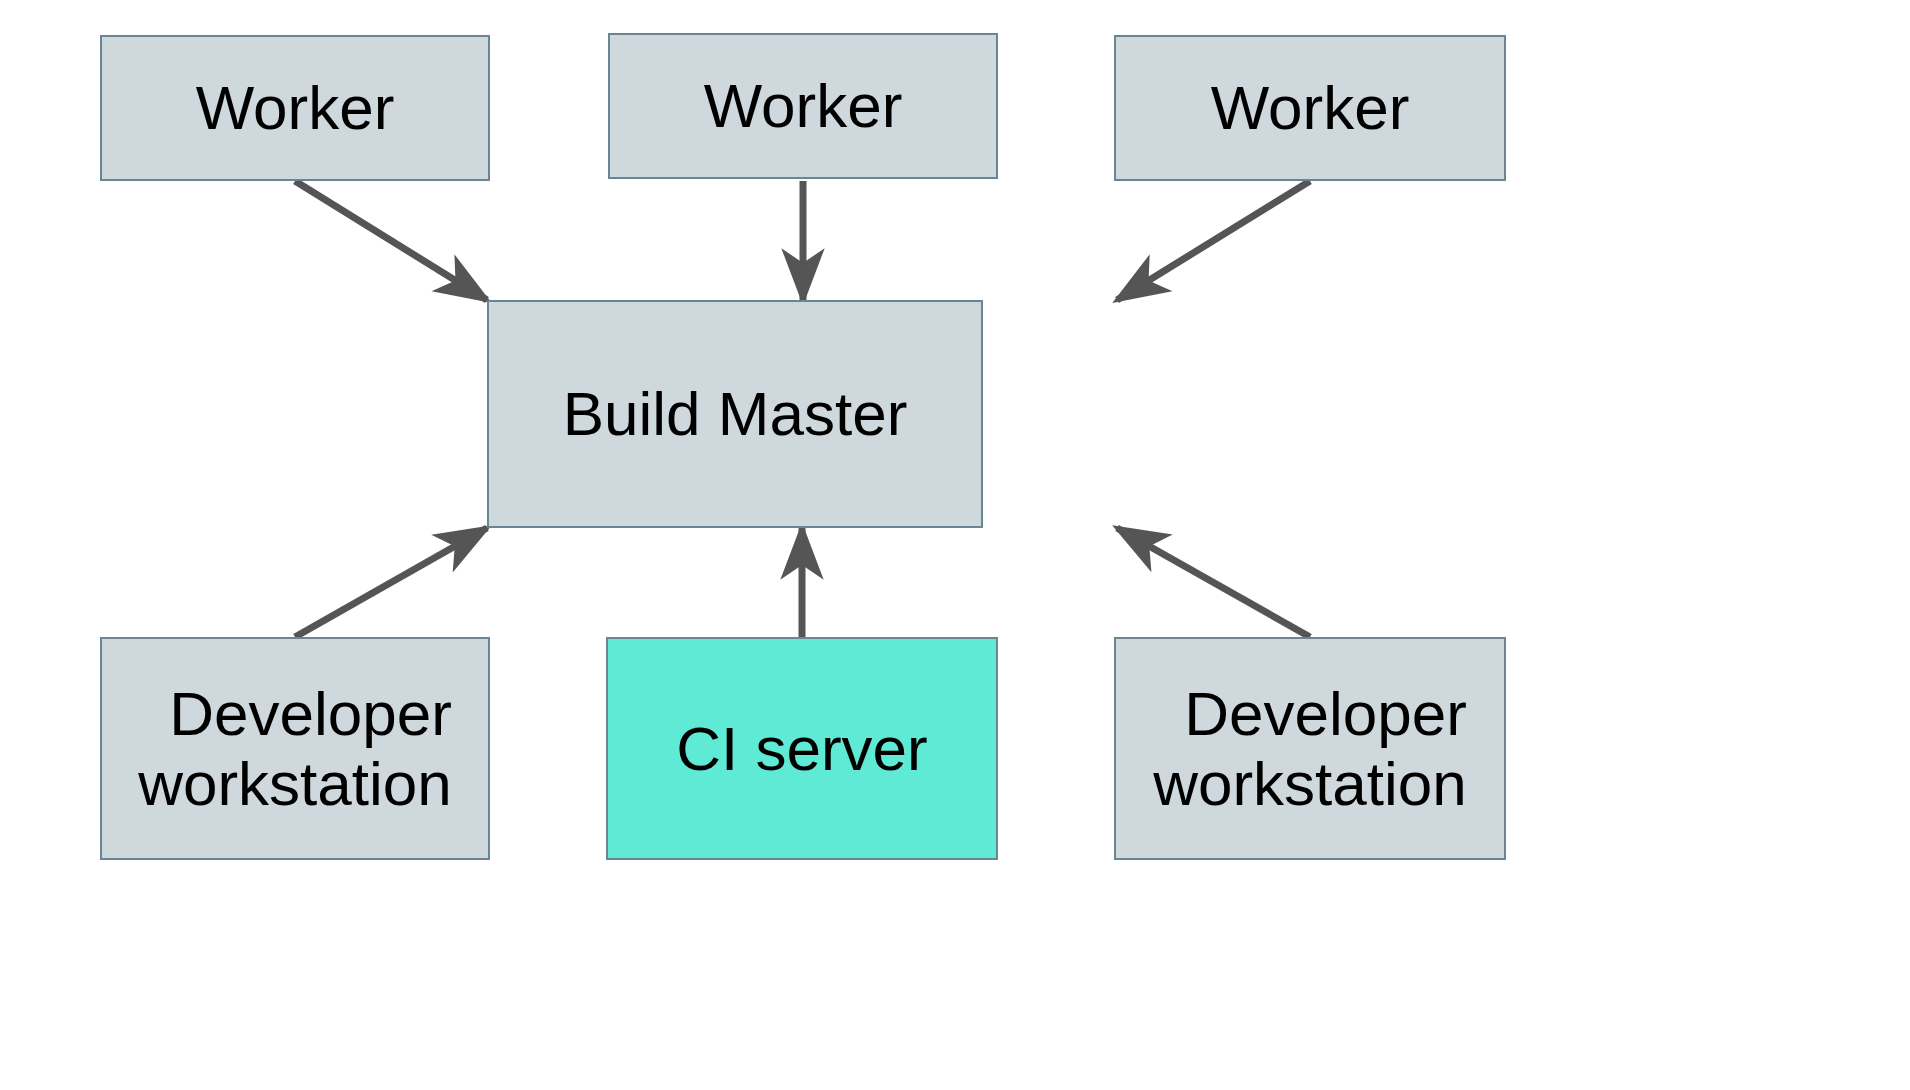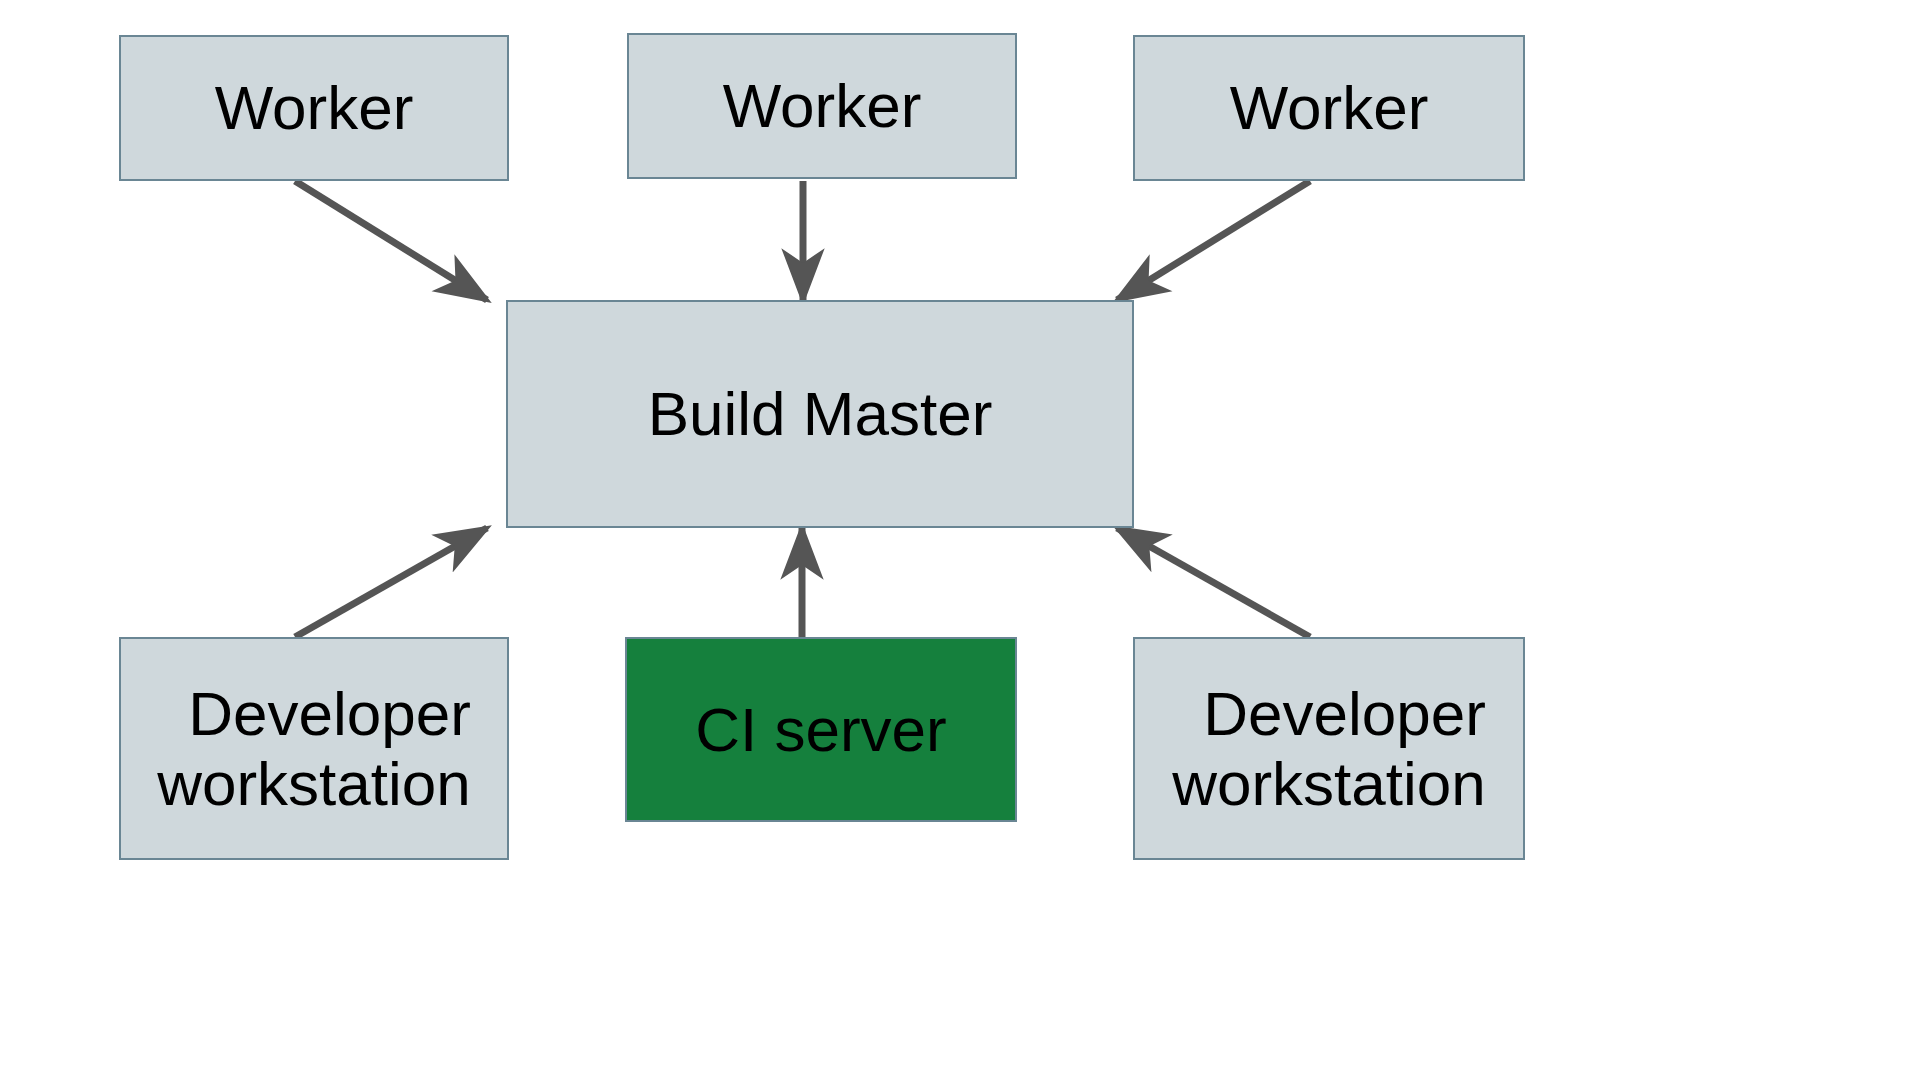--- a/index.html
+++ b/index.html
@@ -31,21 +31,20 @@
     box-sizing: border-box;
     background: #cfd8dc;
     border: 2px solid #6a8694;
     display: flex;
     align-items: center;
     justify-content: center;
     text-align: center;
     color: #000000;
     line-height: 1.12;
     white-space: pre-line;
-    margin-left: 19px;
   }
   .node-label {
     display: block;
     padding: 0 10px;
   }
   .n-worker   { font-size: 62px; }
   .n-master   { font-size: 62px; }
   .n-ci       { font-size: 62px; }
   .n-dev      { font-size: 62px; text-align: right; }
 </style>
@@ -75,30 +74,30 @@
   </div>
 
   <div class="node n-worker" style="left: 608px; top: 33px; width: 390px; height: 146px; background: rgb(207, 216, 220); border-color: rgb(106, 134, 148); color: rgb(0, 0, 0);">
     <span class="node-label">Worker</span>
   </div>
 
   <div class="node n-worker" style="left: 1114px; top: 35px; width: 392px; height: 146px; background: rgb(207, 216, 220); border-color: rgb(106, 134, 148); color: rgb(0, 0, 0);">
     <span class="node-label">Worker</span>
   </div>
 
-  <div class="node n-master" style="left: 487px; top: 300px; width: 628px; height: 228px; background: rgb(207, 216, 220); border-color: rgb(106, 134, 148); color: rgb(0, 0, 0);">
+  <div class="node n-master" style="left: 487px; top: 300px; width: 496px; height: 228px; background: rgb(207, 216, 220); border-color: rgb(106, 134, 148); color: rgb(0, 0, 0);">
     <span class="node-label">Build Master</span>
   </div>
 
   <div class="node n-dev" style="left: 100px; top: 637px; width: 390px; height: 223px; background: rgb(207, 216, 220); border-color: rgb(106, 134, 148); color: rgb(0, 0, 0);">
     <span class="node-label">Developer
 workstation</span>
   </div>
 
-  <div class="node n-ci" style="left: 606px; top: 637px; width: 392px; height: 185px; background: #15803d; border-color: rgb(106, 134, 148); color: rgb(0, 0, 0);">
+  <div class="node n-ci" style="left: 606px; top: 637px; width: 392px; height: 223px; background: #5eead4; border-color: rgb(106, 134, 148); color: rgb(0, 0, 0);">
     <span class="node-label">CI server</span>
   </div>
 
   <div class="node n-dev" style="left: 1114px; top: 637px; width: 392px; height: 223px; background: rgb(207, 216, 220); border-color: rgb(106, 134, 148); color: rgb(0, 0, 0);">
     <span class="node-label">Developer
 workstation</span>
   </div>
 
 </div>
 

